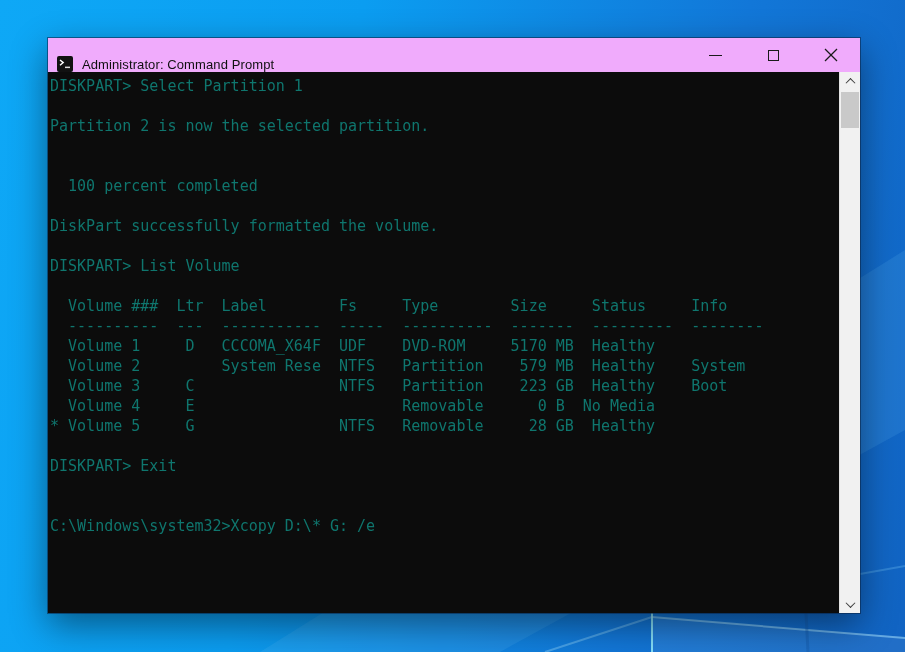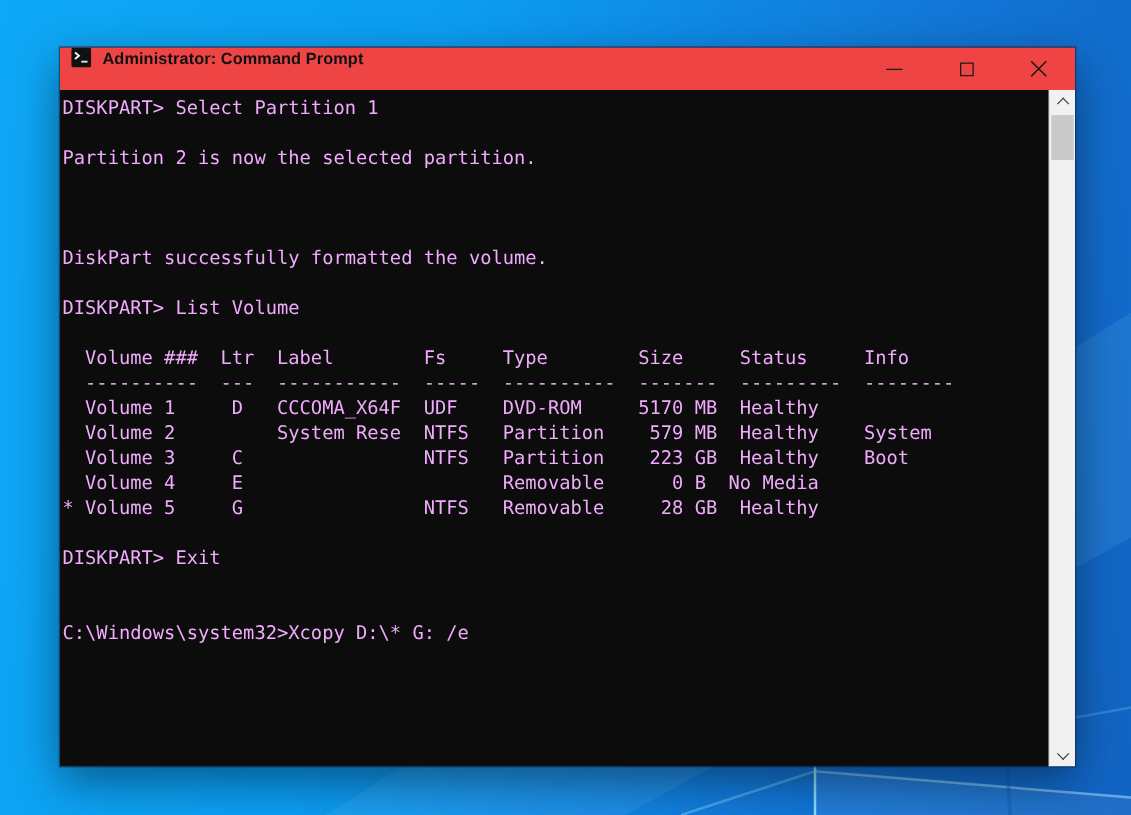--- a/index.html
+++ b/index.html
@@ -23,43 +23,43 @@
     width: 812px; height: 575px;
     display: flex; flex-direction: column;
     background: #0c0c0c;
     outline: 1px solid rgba(10, 35, 70, 0.55);
     box-shadow: 0 12px 34px rgba(0,0,0,0.45);
   }
 
   
   .titlebar {
     flex: 0 0 34px;
-    background: #ef4444;
-    display: flex; align-items: flex-start; justify-content: space-between; font-weight: bold;
+    background: #f0abfc;
+    display: flex; align-items: flex-end; justify-content: space-between;
   }
   .titlebar-left { display: flex; align-items: center; padding-left: 9px; }
   .cmd-icon { width: 16px; height: 16px; margin-right: 9px; display: inline-flex; }
   .title-text { font-size: 13px; color: #101010; letter-spacing: 0.1px; }
   .titlebar-controls { display: flex; height: 100%; }
   .ctrl {
     width: 58px; height: 100%;
     display: flex; align-items: center; justify-content: center;
     background: transparent; border: none; padding: 0; cursor: default;
   }
   .glyph-min { width: 13px; height: 0; border-top: 1.4px solid #1a1a1a; display: block; }
   .glyph-max { width: 11px; height: 11px; border: 1.3px solid #1a1a1a; display: block; }
 
   
   .console { flex: 1 1 auto; display: flex; min-height: 0; }
   .console-output {
     flex: 1 1 auto;
     padding: 4px 0 0 2px;
     font-family: "DejaVu Sans Mono", "Liberation Mono", monospace;
     font-size: 15px; line-height: 20px;
-    color: #f0abfc;
+    color: #0f766e;
     overflow: hidden;
   }
   .cline { height: 20px; white-space: pre; }
 
   
   .scrollbar {
     flex: 0 0 21px;
     background: #f1f1f1;
     position: relative;
     border-left: 1px solid #e2e2e2;
@@ -123,20 +123,21 @@
     </div>
   </div>
 
   <div class="console">
     <div class="console-output">
       <div class="cline">DISKPART&gt; Select Partition 1</div>
       <div class="cline"></div>
       <div class="cline">Partition 2 is now the selected partition.</div>
       <div class="cline"></div>
       <div class="cline"></div>
+      <div class="cline">  100 percent completed</div>
       <div class="cline"></div>
       <div class="cline">DiskPart successfully formatted the volume.</div>
       <div class="cline"></div>
       <div class="cline">DISKPART&gt; List Volume</div>
       <div class="cline"></div>
       <div class="cline">  Volume ###  Ltr  Label        Fs     Type        Size     Status     Info</div>
       <div class="cline">  ----------  ---  -----------  -----  ----------  -------  ---------  --------</div>
       <div class="cline">  Volume 1     D   CCCOMA_X64F  UDF    DVD-ROM     5170 MB  Healthy</div>
       <div class="cline">  Volume 2         System Rese  NTFS   Partition    579 MB  Healthy    System</div>
       <div class="cline">  Volume 3     C                NTFS   Partition    223 GB  Healthy    Boot</div>

